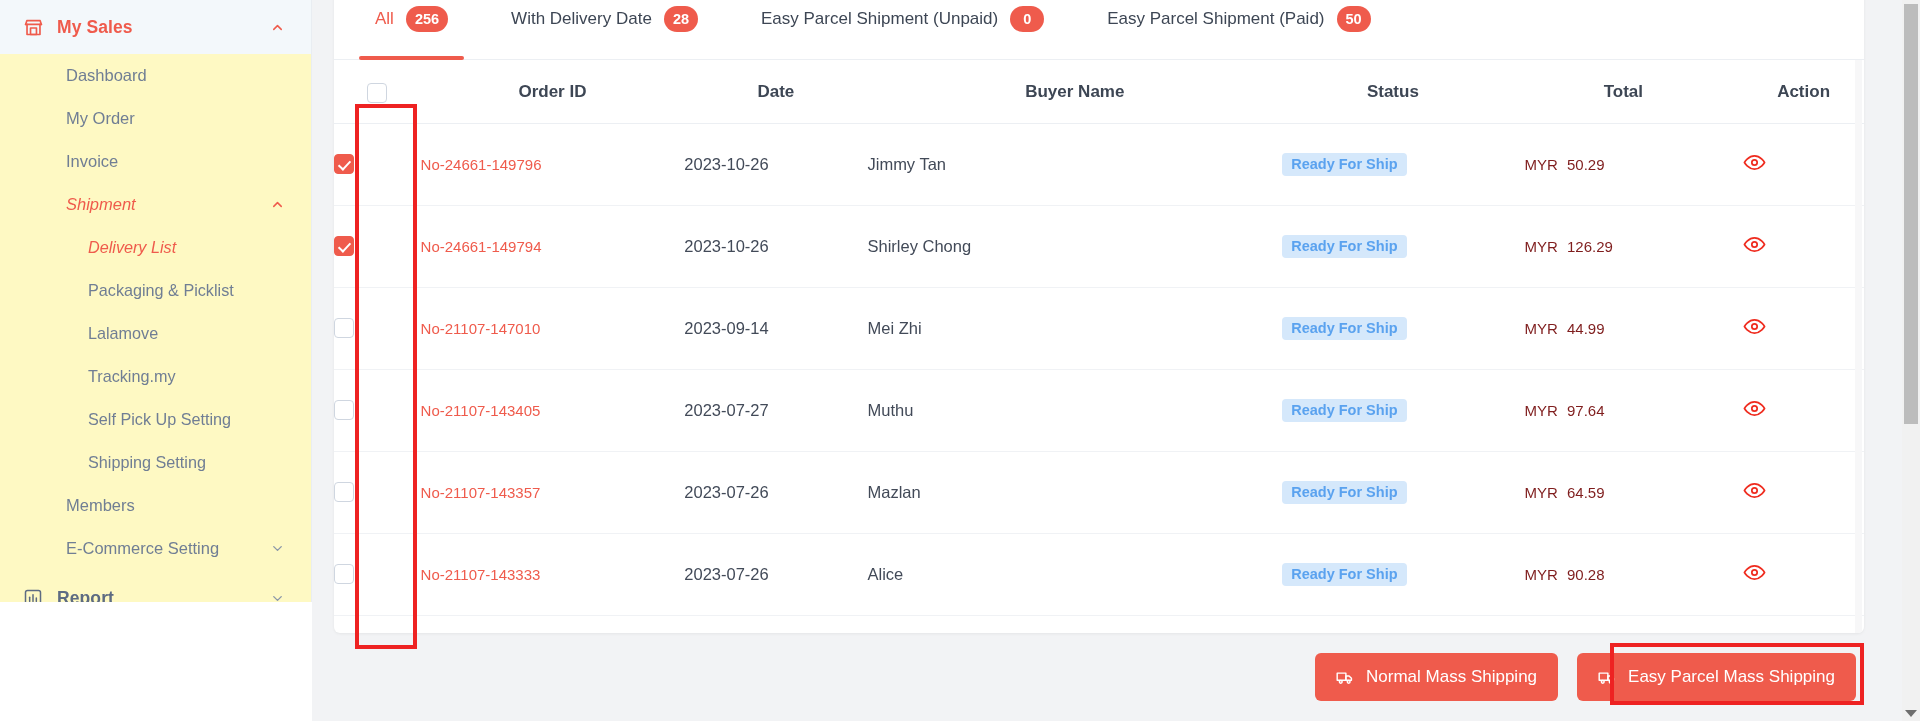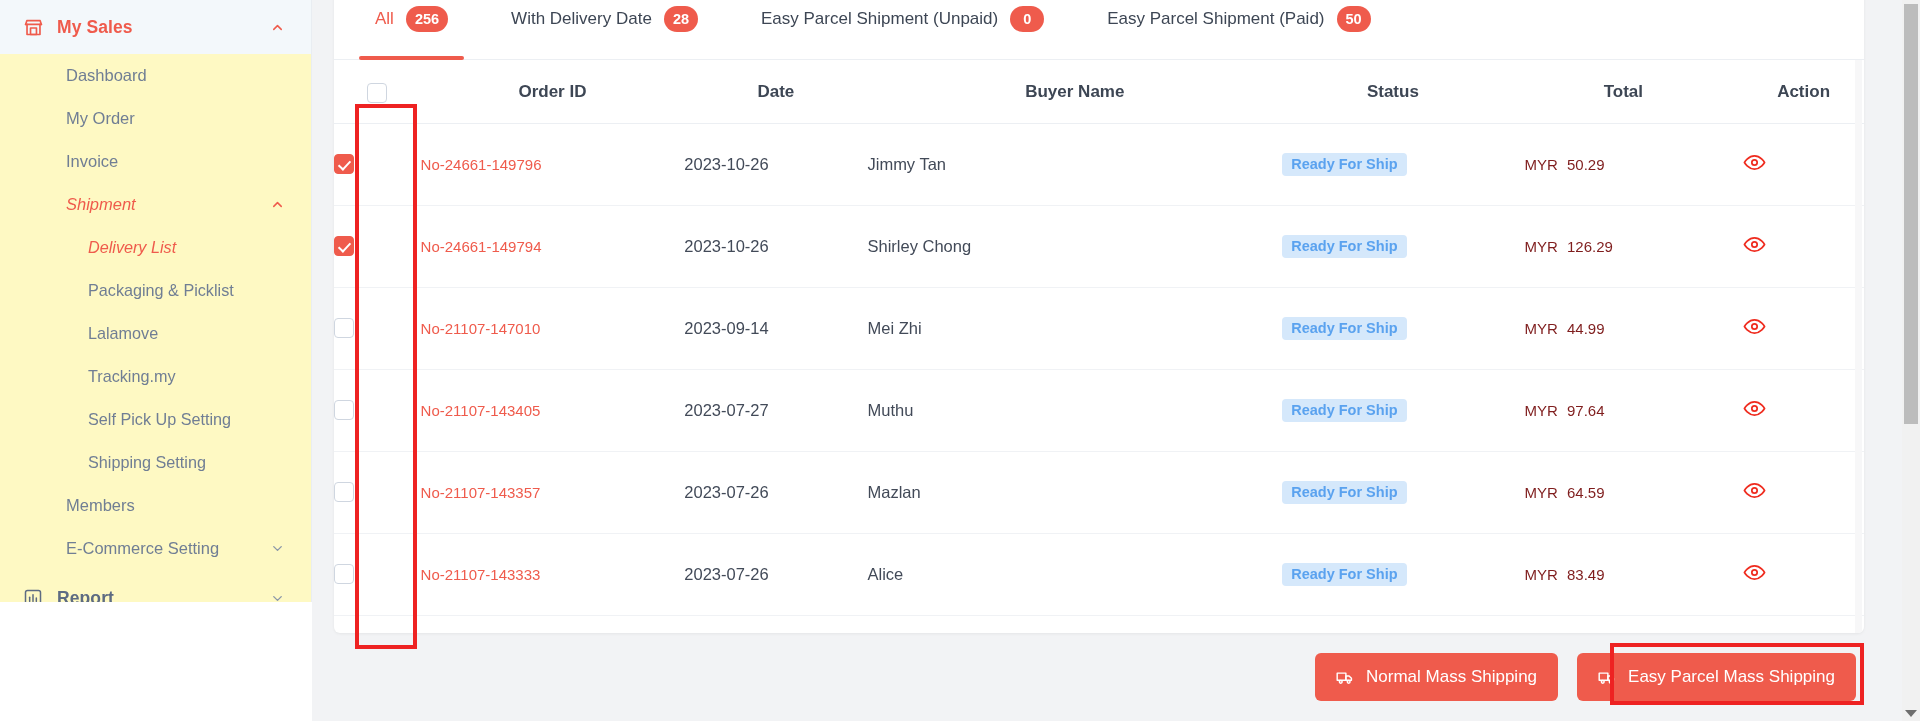--- a/index.html
+++ b/index.html
@@ -404,21 +404,21 @@
                 </span>
               </td>
             </tr>
 
             <tr>
               <td class="td-chk"><span class="cbx"></span></td>
               <td><span class="orderid">No-21107-143333</span></td>
               <td>2023-07-26</td>
               <td>Alice</td>
               <td><span class="statuspill">Ready For Ship</span></td>
-              <td><span class="total"><span class="cur">MYR</span><span>83.49</span></span></td>
+              <td><span class="total"><span class="cur">MYR</span><span>90.28</span></span></td>
               <td>
                 <span class="eye">
                   <svg width="23" height="23" viewBox="0 0 24 24" fill="none" stroke="#ef2c1f" stroke-width="1.8" stroke-linecap="round" stroke-linejoin="round">
                       <path d="M1.5 12S5.5 5.2 12 5.2 22.5 12 22.5 12 18.5 18.8 12 18.8 1.5 12 1.5 12z"></path>
                       <circle cx="12" cy="12" r="2.8"></circle>
                     </svg>
                 </span>
               </td>
             </tr>
 

